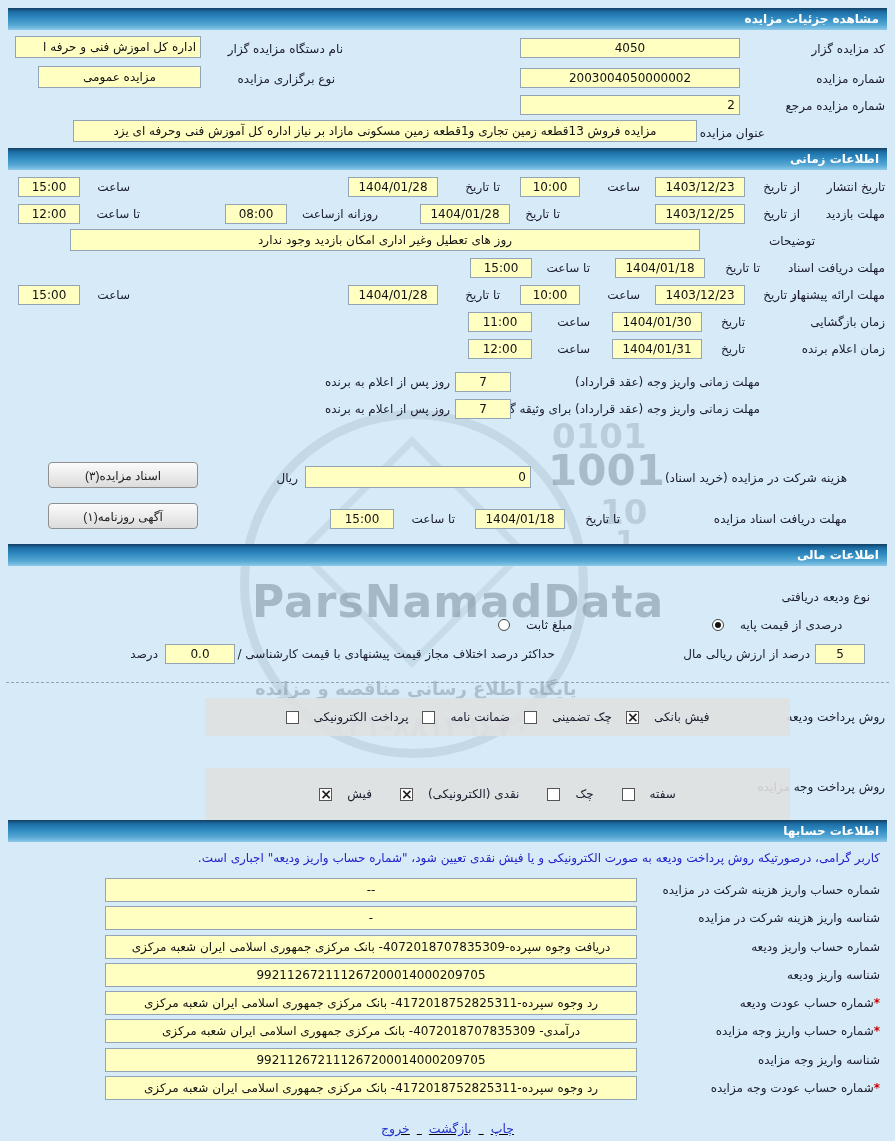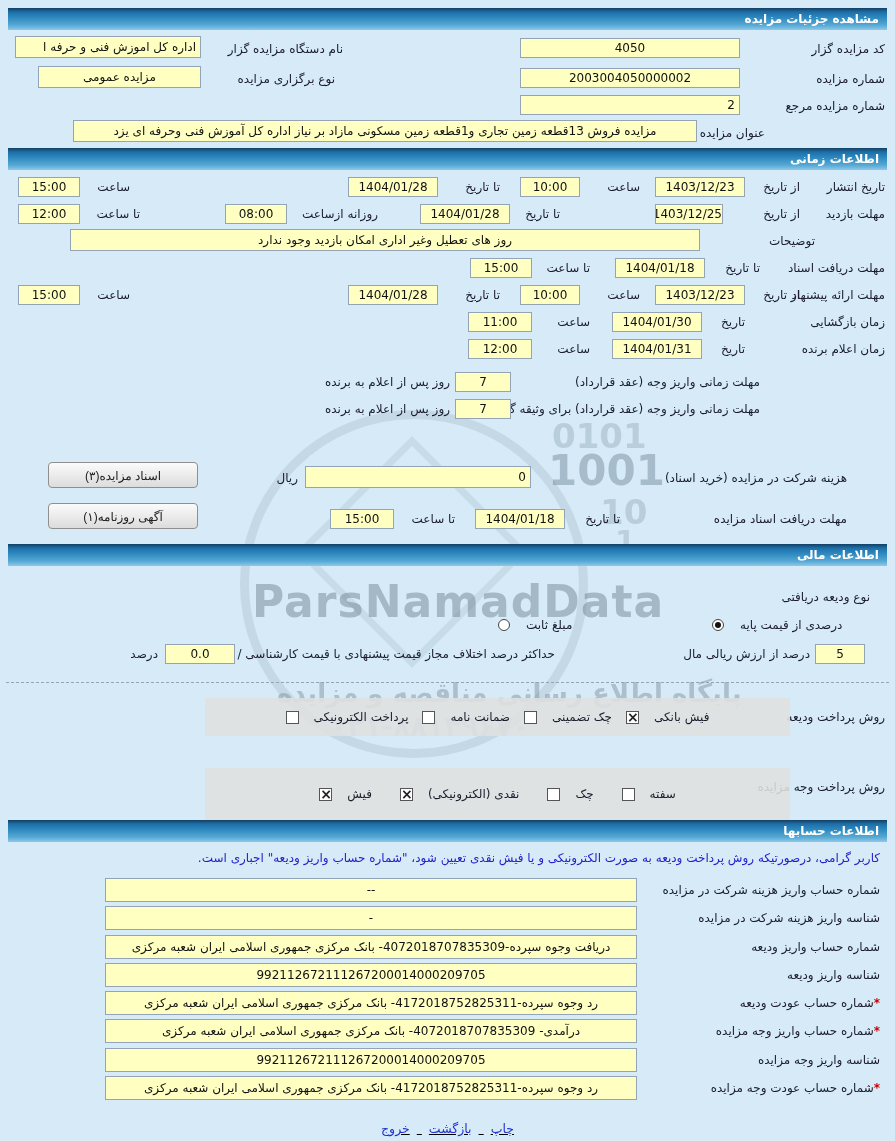--- a/index.html
+++ b/index.html
@@ -48,21 +48,21 @@
 
 <div id="page">
 
   <div class="wm-circle"></div>
   <div class="wm-diamond"></div>
   <div class="wm" style="left:552px;top:416px;font-size:34px;font-weight:bold;color:rgba(120,140,155,0.30);">0101</div>
   <div class="wm" style="left:548px;top:446px;font-size:42px;font-weight:bold;color:rgba(110,130,148,0.45);">1001</div>
   <div class="wm" style="left:600px;top:492px;font-size:34px;font-weight:bold;color:rgba(120,140,155,0.30);">10</div>
   <div class="wm" style="left:615px;top:524px;font-size:30px;font-weight:bold;color:rgba(120,140,155,0.28);">1</div>
   <div class="wm" style="left:252px;top:576px;font-size:44px;font-weight:bold;letter-spacing:1px;color:rgba(108,128,142,0.48);">ParsNamadData</div>
-  <div class="wm" style="left:255px;top:678px;font-size:26px;font-weight:bold;color:rgba(112,132,147,0.42);margin-left:22px;">پایگاه اطلاع رسانی مناقصه و مزایده</div>
+  <div class="wm" style="left:255px;top:678px;font-size:18px;font-weight:bold;color:rgba(112,132,147,0.42);">پایگاه اطلاع رسانی مناقصه و مزایده</div>
   <div class="wm" style="left:330px;top:710px;font-size:28px;font-weight:bold;color:rgba(118,138,152,0.32);">۰۲۱-۸۸۱۴۹۶۷۰</div>
 
   <div class="hdr" style="top:8px;">
     <span>مشاهده جزئیات مزایده</span>
   </div>
 
   <div class="lbl" style="right:10px;top:42px;">کد مزایده گزار</div>
   <div class="inp h20" style="left:520px;top:38px;width:220px;">4050</div>
   <div class="lbl" style="left:205px;top:42px;width:138px;text-align:right;">نام دستگاه مزایده گزار</div>
   <div class="inp h22 alignR" style="left:15px;top:36px;width:186px;">اداره کل اموزش فنی و حرفه ا</div>
@@ -87,21 +87,21 @@
   <div class="inp h20" style="left:655px;top:177px;width:90px;">1403/12/23</div>
   <div class="lbl" style="right:255px;top:180px;">ساعت</div>
   <div class="inp h20" style="left:520px;top:177px;width:60px;">10:00</div>
   <div class="lbl" style="right:395px;top:180px;">تا تاریخ</div>
   <div class="inp h20" style="left:348px;top:177px;width:90px;">1404/01/28</div>
   <div class="lbl" style="right:765px;top:180px;">ساعت</div>
   <div class="inp h20" style="left:18px;top:177px;width:62px;">15:00</div>
 
   <div class="lbl" style="right:10px;top:207px;">مهلت بازدید</div>
   <div class="lbl" style="right:95px;top:207px;">از تاریخ</div>
-  <div class="inp h20" style="left:655px;top:204px;width:68px;">1403/12/25</div>
+  <div class="inp h20" style="left:655px;top:204px;width:90px;">1403/12/25</div>
   <div class="lbl" style="right:335px;top:207px;">تا تاریخ</div>
   <div class="inp h20" style="left:420px;top:204px;width:90px;">1404/01/28</div>
   <div class="lbl" style="right:517px;top:207px;">روزانه ازساعت</div>
   <div class="inp h20" style="left:225px;top:204px;width:62px;">08:00</div>
   <div class="lbl" style="right:755px;top:207px;">تا ساعت</div>
   <div class="inp h20" style="left:18px;top:204px;width:62px;">12:00</div>
 
   <div class="lbl" style="right:80px;top:234px;">توضیحات</div>
   <div class="inp h22" style="left:70px;top:229px;width:630px;">روز های تعطیل وغیر اداری امکان بازدید وجود ندارد</div>
 

